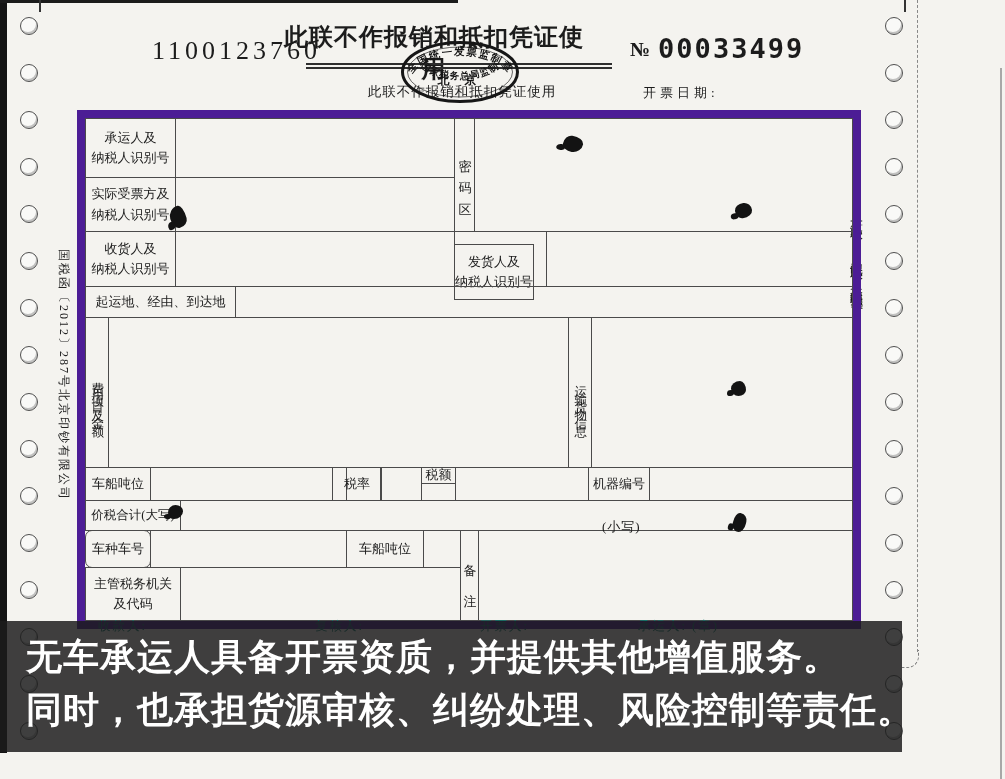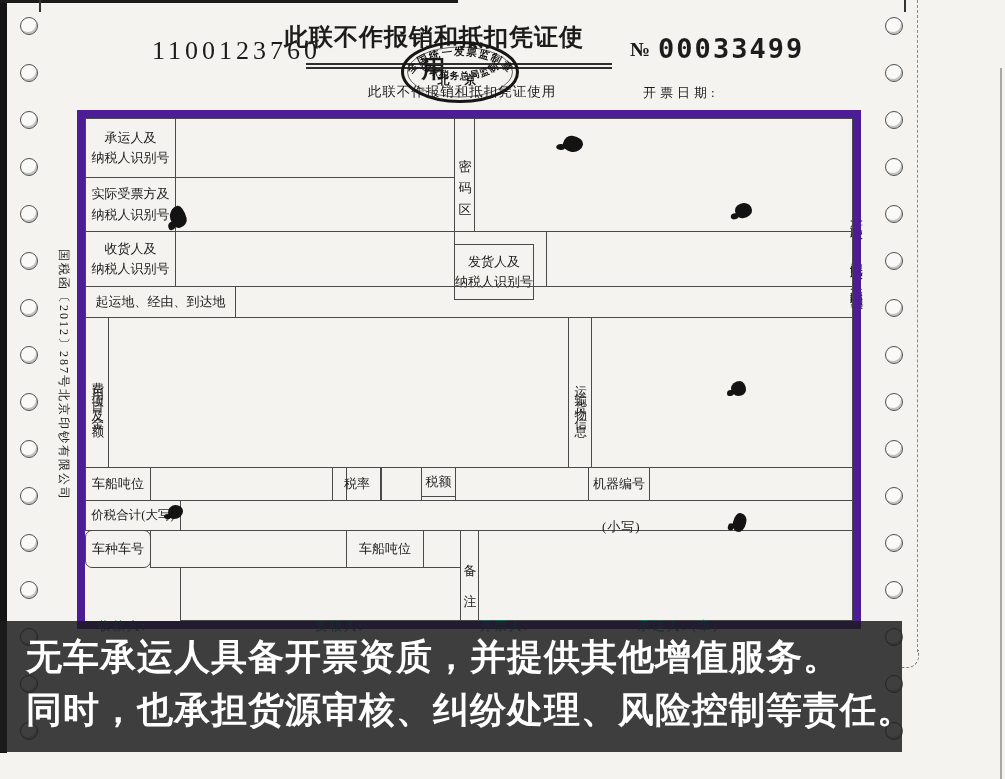--- a/index.html
+++ b/index.html
@@ -160,36 +160,38 @@
 
     <div class="cell vtext vt-fee" style="left:0;top:199px;width:24px;height:151px;">费用项目及金额</div>
     <div class="cell" style="left:23px;top:199px;width:461px;height:151px;"></div>
     <div class="cell vtext vt-cargo" style="left:483px;top:199px;width:24px;height:151px;">运输货物信息</div>
     <div class="cell" style="left:506px;top:199px;width:262px;height:151px;"></div>
 
     <div class="cell" style="left:0;top:349px;width:66px;height:34px;">车船吨位</div>
     <div class="cell" style="left:65px;top:349px;width:197px;height:34px;"></div>
     <div class="cell" style="left:247px;top:349px;width:50px;height:34px;font-family:Liberation Serif, serif;">税率</div>
     <div class="cell" style="left:295px;top:349px;width:42px;height:34px;"></div>
-    <div class="cell" style="left:336px;top:349px;width:35px;height:30px;">税额</div>
+    <div class="cell" style="left:336px;top:349px;width:35px;height:17px;">税额</div>
     <div class="cell" style="left:370px;top:349px;width:134px;height:34px;"></div>
     <div class="cell" style="left:503px;top:349px;width:62px;height:34px;">机器编号</div>
     <div class="cell" style="left:564px;top:349px;width:204px;height:34px;"></div>
 
     <div class="cell" style="left:0;top:382px;width:96px;height:31px;font-size:12.5px;">价税合计(大写)</div>
     <div class="cell" style="left:95px;top:382px;width:673px;height:31px;"></div>
     <div class="xiaoxie" style="top:388px;">(小写)</div>
 
     <div class="cell" style="left:0;top:412px;width:66px;height:38px;border-radius:7px;">车种车号</div>
     <div class="cell" style="left:65px;top:412px;width:197px;height:38px;"></div>
     <div class="cell" style="left:261px;top:412px;width:78px;height:38px;">车船吨位</div>
     <div class="cell" style="left:338px;top:412px;width:38px;height:38px;"></div>
     <div class="cell vtext vt-rm" style="left:375px;top:412px;width:19px;height:91px;">备注</div>
     <div class="cell" style="left:393px;top:412px;width:375px;height:91px;"></div>
 
+    <div class="cell" style="left:0;top:449px;width:96px;height:54px;">主管税务机关
+及代码</div>
     <div class="cell" style="left:95px;top:449px;width:281px;height:54px;"></div>
   </div>
 
   <div class="blot" style="left:170px;top:206px;width:16px;height:22px;border-radius:65% 35% 55% 45%/50% 65% 35% 50%;transform:rotate(-15deg);"></div>
   <div class="blot" style="left:563px;top:136px;width:20px;height:16px;border-radius:40% 60% 50% 50%/60% 40% 60% 40%;transform:rotate(10deg);"></div>
   <div class="blot" style="left:735px;top:203px;width:17px;height:15px;border-radius:55% 45% 60% 40%/45% 55% 45% 55%;transform:rotate(-8deg);"></div>
   <div class="blot" style="left:731px;top:381px;width:15px;height:15px;border-radius:60% 40% 50% 50%/50% 60% 40% 50%;"></div>
   <div class="blot" style="left:168px;top:505px;width:15px;height:14px;border-radius:50% 50% 60% 40%/55% 45% 55% 45%;"></div>
   <div class="blot" style="left:733px;top:513px;width:13px;height:19px;border-radius:45% 55% 50% 50%/60% 40% 55% 45%;transform:rotate(12deg);"></div>
 

